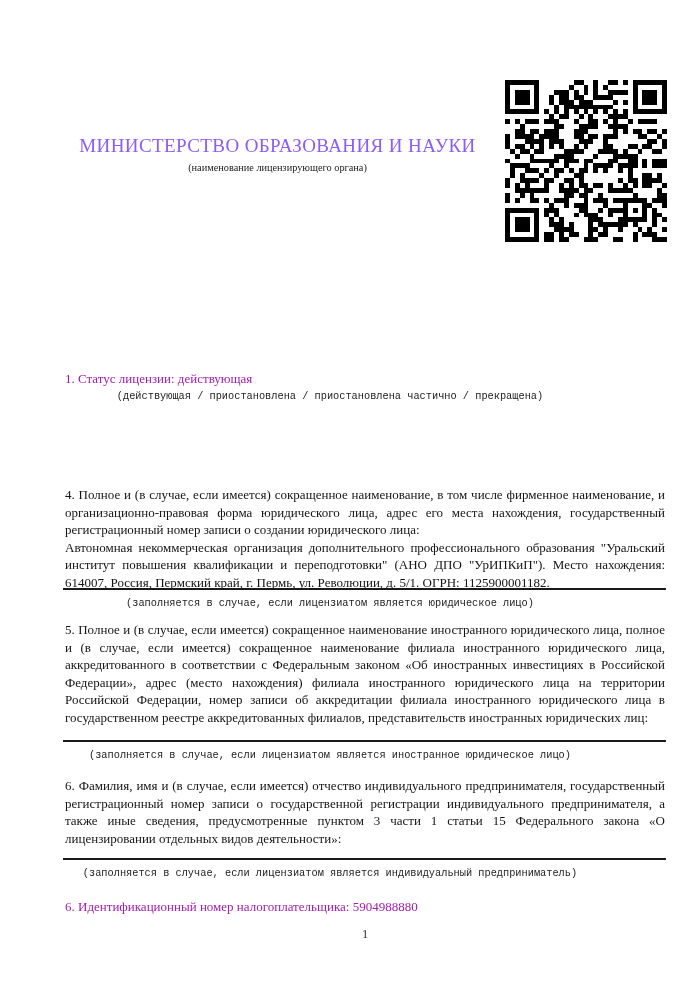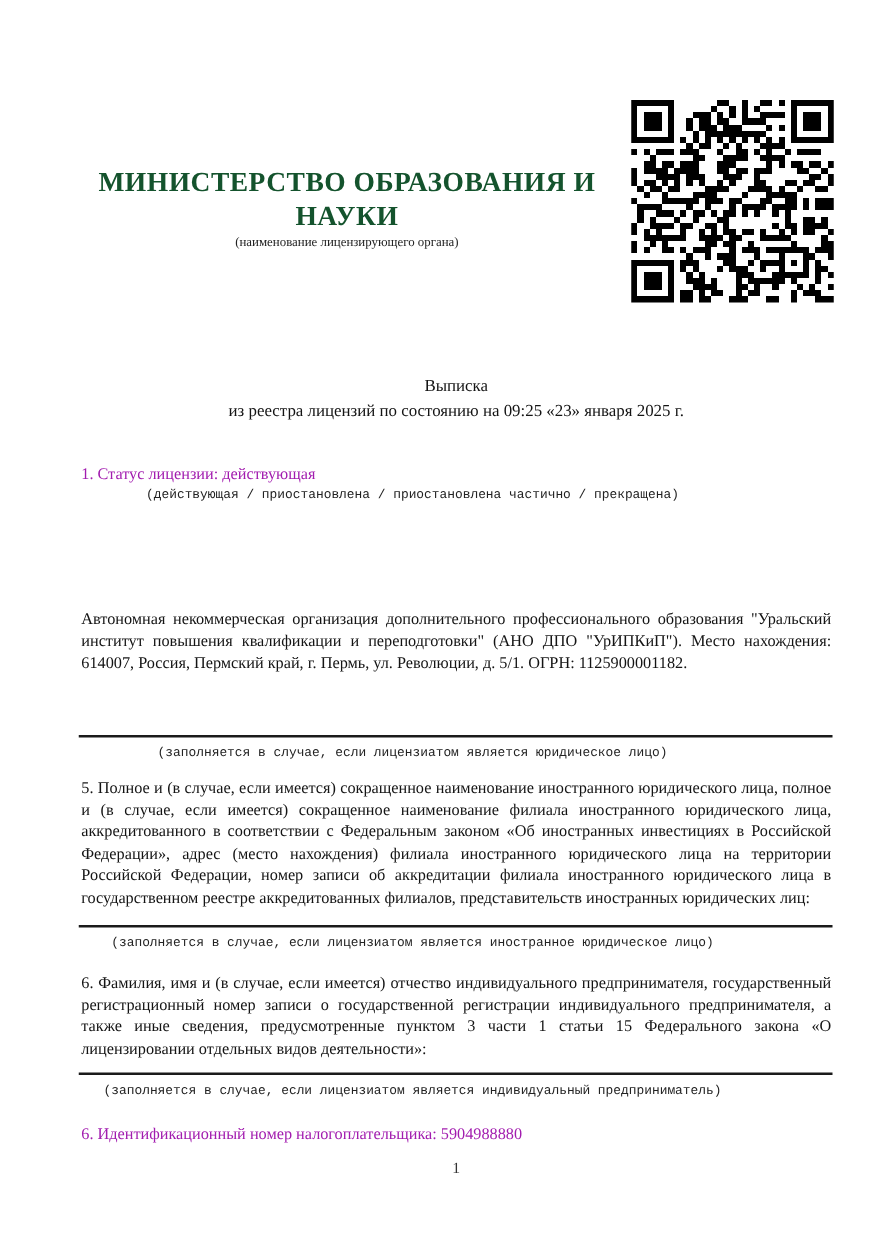--- a/index.html
+++ b/index.html
@@ -9,22 +9,22 @@
     background:#ffffff;
     color:#1b1b1b;
     font-family:"Liberation Serif", serif;
     overflow:hidden;
   }
   .header-text{
     position:absolute;left:65px;top:132px;width:425px;
     text-align:center;
   }
   .ministry{
-    font-size:22px;font-weight:bold;line-height:27px;letter-spacing:0.4px;
-    color:#14532d;
+    font-size:19px;font-weight:normal;line-height:27px;letter-spacing:0.4px;
+    color:#8b5cf6;
   }
   .header-caption{
     margin-top:3px;font-size:10.3px;color:#222222;
   }
   .qr{
     position:absolute;left:505px;top:80px;width:162px;height:162px;
   }
   .title-block{
     position:absolute;left:65px;top:299px;width:600px;
     text-align:center;font-size:13.5px;line-height:20px;color:#141414;
@@ -594,31 +594,28 @@
         <rect x="18" y="32" width="1" height="1"></rect>
         <rect x="22" y="32" width="1" height="1"></rect>
         <rect x="23" y="32" width="1" height="1"></rect>
         <rect x="26" y="32" width="1" height="1"></rect>
         <rect x="30" y="32" width="1" height="1"></rect>
         <rect x="31" y="32" width="1" height="1"></rect>
         <rect x="32" y="32" width="1" height="1"></rect>
       </svg>
   </div>
 
-  <div class="title-block">
-    <div>Выписка</div>
-    <div>из реестра лицензий по состоянию на 09:25 «23» января 2025 г.</div>
-  </div>
 
   <div class="item" style="top:370px">1. Статус лицензии: действующая</div>
   <div class="caption" style="top:390px">(действующая / приостановлена / приостановлена частично / прекращена)</div>
 
 
 
   <div class="para" style="top:486px">
+    <p>4. Полное и (в случае, если имеется) сокращенное наименование, в том числе фирменное наименование, и организационно-правовая форма юридического лица, адрес его места нахождения, государственный регистрационный номер записи о создании юридического лица:</p>
     <p>Автономная некоммерческая организация дополнительного профессионального образования "Уральский институт повышения квалификации и переподготовки" (АНО ДПО "УрИПКиП"). Место нахождения: 614007, Россия, Пермский край, г. Пермь, ул. Революции, д. 5/1. ОГРН: 1125900001182.</p>
   </div>
   <div class="rule" style="top:588px"></div>
   <div class="caption" style="top:597px">(заполняется в случае, если лицензиатом является юридическое лицо)</div>
 
   <div class="para" style="top:621px">5. Полное и (в случае, если имеется) сокращенное наименование иностранного юридического лица, полное и (в случае, если имеется) сокращенное наименование филиала иностранного юридического лица, аккредитованного в соответствии с Федеральным законом «Об иностранных инвестициях в Российской Федерации», адрес (место нахождения) филиала иностранного юридического лица на территории Российской Федерации, номер записи об аккредитации филиала иностранного юридического лица в государственном реестре аккредитованных филиалов, представительств иностранных юридических лиц:</div>
   <div class="rule" style="top:740px"></div>
   <div class="caption" style="top:749px">(заполняется в случае, если лицензиатом является иностранное юридическое лицо)</div>
 
   <div class="para" style="top:777px">6. Фамилия, имя и (в случае, если имеется) отчество индивидуального предпринимателя, государственный регистрационный номер записи о государственной регистрации индивидуального предпринимателя, а также иные сведения, предусмотренные пунктом 3 части 1 статьи 15 Федерального закона «О лицензировании отдельных видов деятельности»:</div>

